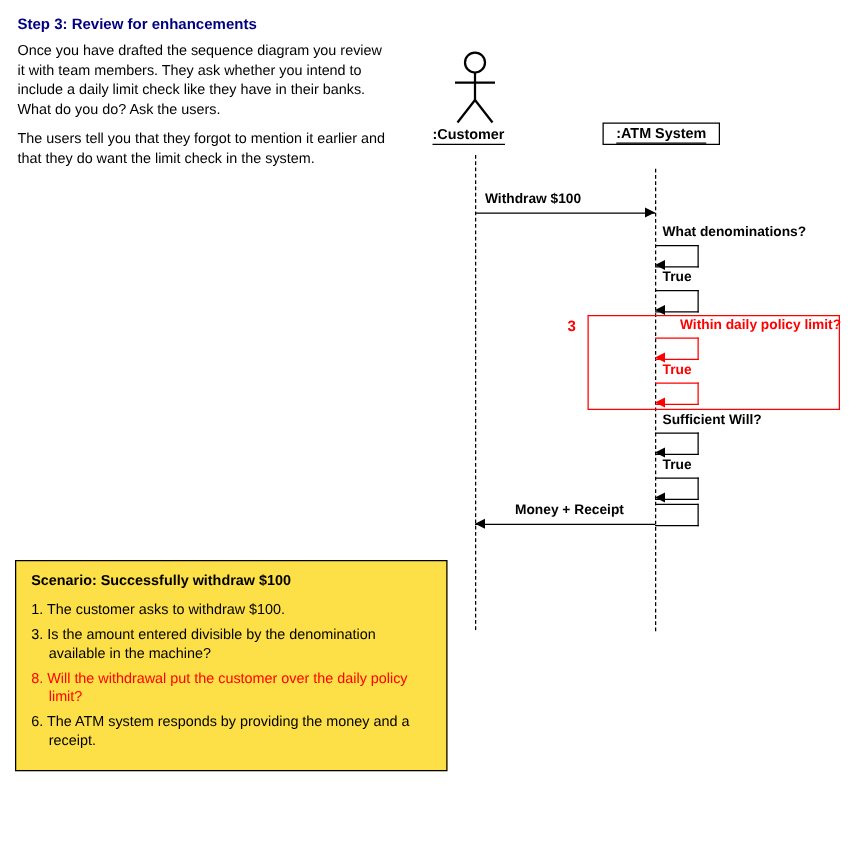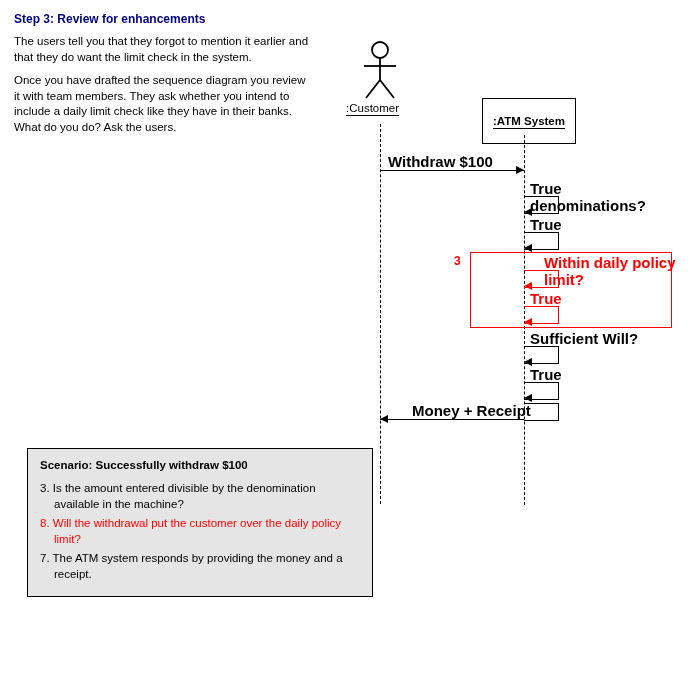--- a/index.html
+++ b/index.html
@@ -1,52 +1,53 @@
 <!DOCTYPE html>
 <html><head>
 <meta charset="utf-8">
 <style>
 body{margin:0;font-family:Verdana,Geneva,sans-serif;font-size:11.5px;color:#000;background:#fff;width:690px;height:676px;position:relative}
 .title{color:#000080;font-weight:bold;font-size:12px}
 .para{width:300px;margin-top:8px;line-height:1.35}
-.scenario-box{position:absolute;left:27px;top:448px;width:320px;background:#e5e5e5;border:1px solid #000;padding:10px 12px}
+.scenario-box{position:absolute;left:12px;top:448px;width:320px;background:#fde047;border:1px solid #000;padding:10px 12px}
 .scenario-title{font-weight:bold;margin-bottom:10px}
 .scenario-item{margin:4px 0;padding-left:14px;text-indent:-14px;line-height:1.35}
 .scenario-red{color:#ff0000}
 .diagram{position:absolute;left:340px;top:40px;width:340px;height:440px}
-.actor-label{position:absolute;font-weight:normal}
+.actor-label{position:absolute;font-weight:bold}
 .underline{border-bottom:1px solid #000;padding-bottom:1px}
-.sys-box{position:absolute;border:1px solid #000;padding:16px 10px;font-weight:bold}
+.sys-box{position:absolute;border:1px solid #000;padding:2px 10px;font-weight:bold}
 .lifeline{position:absolute;border-left:1px dashed #000;top:95px;height:370px}
-.msg-label{position:absolute;font-weight:bold;font-size:15px}
+.msg-label{position:absolute;font-weight:bold;font-size:11px}
 .self-box{position:absolute;border:1px solid #000;border-left:none;width:34px;height:16px}
 .self-arrow{position:absolute;width:0;height:0;border-top:4px solid transparent;border-bottom:4px solid transparent;border-right:8px solid #000}
 .hline{position:absolute;height:0;border-top:1px solid #000}
 .arrow-l{position:absolute;width:0;height:0;border-top:4px solid transparent;border-bottom:4px solid transparent;border-right:8px solid #000}
 .arrow-r{position:absolute;width:0;height:0;border-top:4px solid transparent;border-bottom:4px solid transparent;border-left:8px solid #000}
 .red{color:#ff0000}
 .red-border{border-color:#ff0000!important}
 .red-arrow-r{border-right-color:#ff0000!important}
 .highlight-box{position:absolute;border:1px solid #ff0000}
 .step-num{position:absolute;color:#ff0000;font-weight:bold;font-size:12px}
 </style>
 </head>
 <body>
 
 <div style="padding:12px 0 0 14px">
   <div class="title">Step  3: Review for enhancements</div>
+  <div class="para">Once you have drafted the sequence diagram you review it with team members.  They ask whether you intend to include a daily limit check like they have in their banks.  What do you do?  Ask the users.</div>
   <div class="para">The users tell you that they forgot to mention it earlier and that they do want the limit check in the system.</div>
-  <div class="para">Once you have drafted the sequence diagram you review it with team members.  They ask whether you intend to include a daily limit check like they have in their banks.  What do you do?  Ask the users.</div>
 </div>
 
 <div class="scenario-box">
   <div class="scenario-title">Scenario:  Successfully withdraw $100</div>
+  <div class="scenario-item">1. The customer asks to withdraw $100.</div>
   <div class="scenario-item">3. Is the amount entered divisible by the denomination available in the machine?</div>
   <div class="scenario-item scenario-red">8. Will the withdrawal put the customer over the daily policy limit?</div>
-  <div class="scenario-item">7. The ATM system responds by providing the money and a receipt.</div>
+  <div class="scenario-item">6. The ATM system responds by providing the money and a receipt.</div>
 </div>
 
 <div class="diagram">
 
   <svg style="position:absolute;left:20px;top:0" width="40" height="60" viewBox="0 0 40 60">
     <circle cx="20" cy="10" r="8" fill="none" stroke="#000" stroke-width="1.8"></circle>
     <line x1="20" y1="18" x2="20" y2="40" stroke="#000" stroke-width="1.8"></line>
     <line x1="4" y1="26" x2="36" y2="26" stroke="#000" stroke-width="1.8"></line>
     <line x1="20" y1="40" x2="6" y2="58" stroke="#000" stroke-width="1.8"></line>
     <line x1="20" y1="40" x2="34" y2="58" stroke="#000" stroke-width="1.8"></line>
@@ -54,21 +55,21 @@
   <div class="actor-label" style="left:6px;top:62px"><span class="underline">:Customer</span></div>
   <div class="sys-box" style="left:142px;top:58px"><span class="underline">:ATM System</span></div>
 
   <div class="lifeline" style="left:40px;top:84px;height:380px"></div>
   <div class="lifeline" style="left:184px"></div>
 
   <div class="msg-label" style="left:48px;top:113px">Withdraw $100</div>
   <div class="hline" style="left:40px;top:130px;width:144px"></div>
   <div class="arrow-r" style="left:176px;top:126px"></div>
 
-  <div class="msg-label" style="left:190px;top:140px">True denominations?</div>
+  <div class="msg-label" style="left:190px;top:140px">What denominations?</div>
   <div class="self-box" style="left:184px;top:156px"></div>
   <div class="self-arrow" style="left:184px;top:168px"></div>
   <div class="msg-label" style="left:190px;top:176px">True</div>
   <div class="self-box" style="left:184px;top:192px"></div>
   <div class="self-arrow" style="left:184px;top:204px"></div>
 
   <div class="highlight-box" style="left:130px;top:212px;width:200px;height:74px"></div>
   <div class="step-num" style="left:114px;top:214px">3</div>
 
   <div class="msg-label red" style="left:204px;top:214px">Within daily policy limit?</div>

